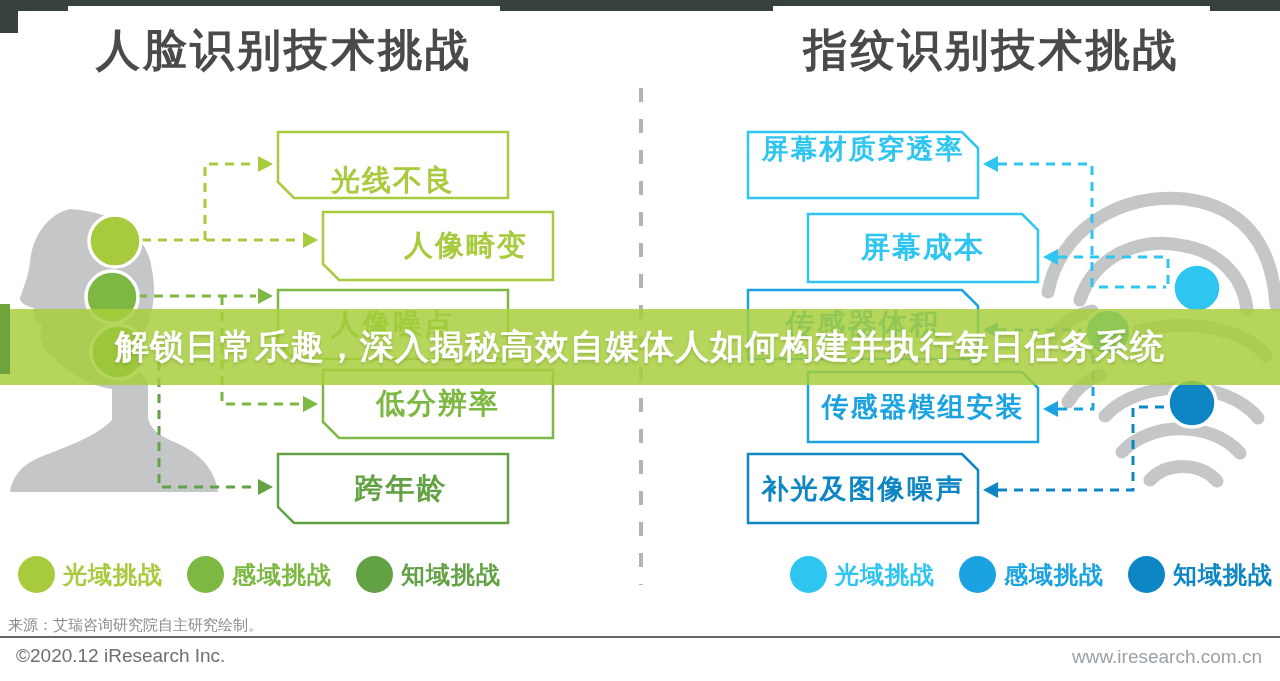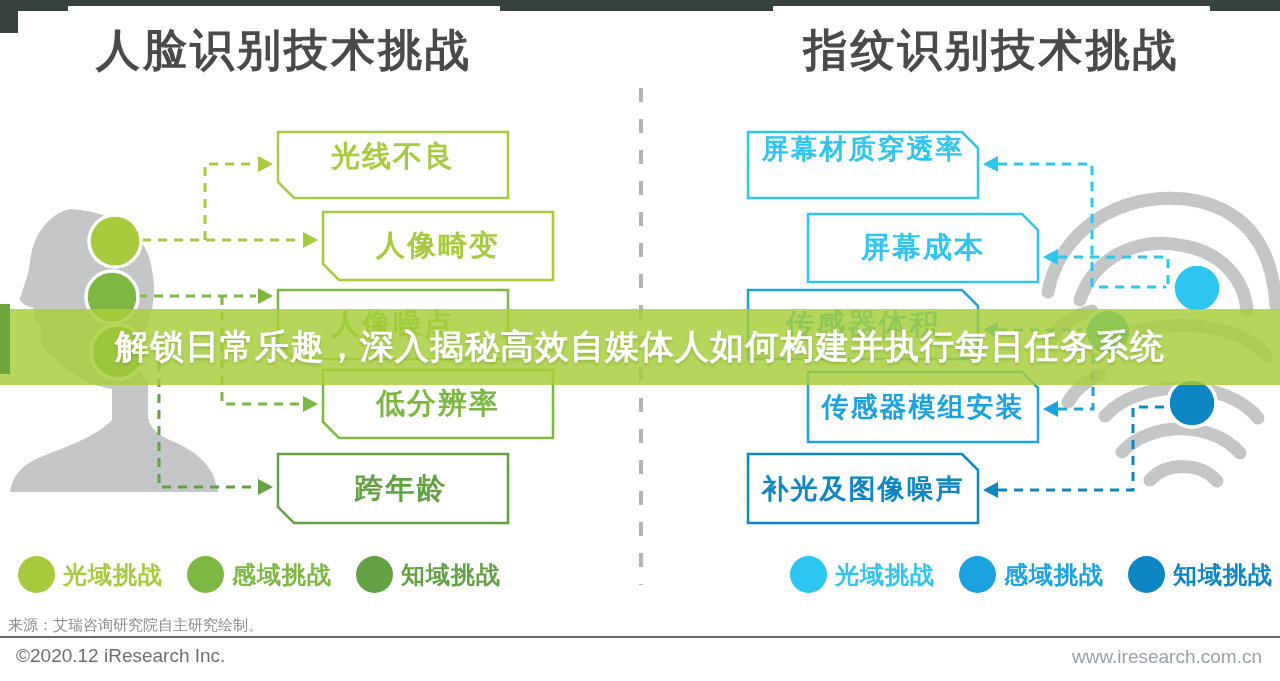--- a/index.html
+++ b/index.html
@@ -140,22 +140,22 @@
       <circle cx="118" cy="352" r="27" fill="#63a244"></circle>
     </g>
 
     <g stroke="#ffffff" stroke-width="3.5">
       <circle cx="1197" cy="288" r="24" fill="#2ec5f0"></circle>
       <circle cx="1108" cy="332" r="23" fill="#1ba3e1"></circle>
       <circle cx="1192" cy="403" r="24" fill="#0e86c3"></circle>
     </g>
   </svg>
 
-  <div class="box-label cg-light" style="left:278px;top:116px;width:230px;height:81px;">光线不良</div>
-  <div class="box-label cg-light" style="left:323px;top:212px;width:230px;height:68px;">人像畸变</div>
+  <div class="box-label cg-light" style="left:278px;top:140px;width:230px;height:81px;">光线不良</div>
+  <div class="box-label cg-light" style="left:323px;top:212px;width:230px;height:68px;padding-left:28px;">人像畸变</div>
   <div class="box-label cg-medium" style="left:278px;top:290px;width:230px;height:69px;">人像噪点</div>
   <div class="box-label cg-medium" style="left:323px;top:370px;width:230px;height:68px;">低分辨率</div>
   <div class="box-label cg-dark" style="left:278px;top:454px;width:246px;height:69px;">跨年龄</div>
 
   <div class="box-label cb-light" style="left:748px;top:116px;width:230px;height:66px;font-size:27px;">屏幕材质穿透率</div>
   <div class="box-label cb-light" style="left:808px;top:214px;width:230px;height:68px;">屏幕成本</div>
   <div class="box-label cb-medium" style="left:748px;top:290px;width:230px;height:69px;">传感器体积</div>
   <div class="box-label cb-medium" style="left:808px;top:372px;width:230px;height:70px;font-size:27px;">传感器模组安装</div>
   <div class="box-label cb-dark" style="left:748px;top:454px;width:230px;height:69px;font-size:27px;">补光及图像噪声</div>
 

